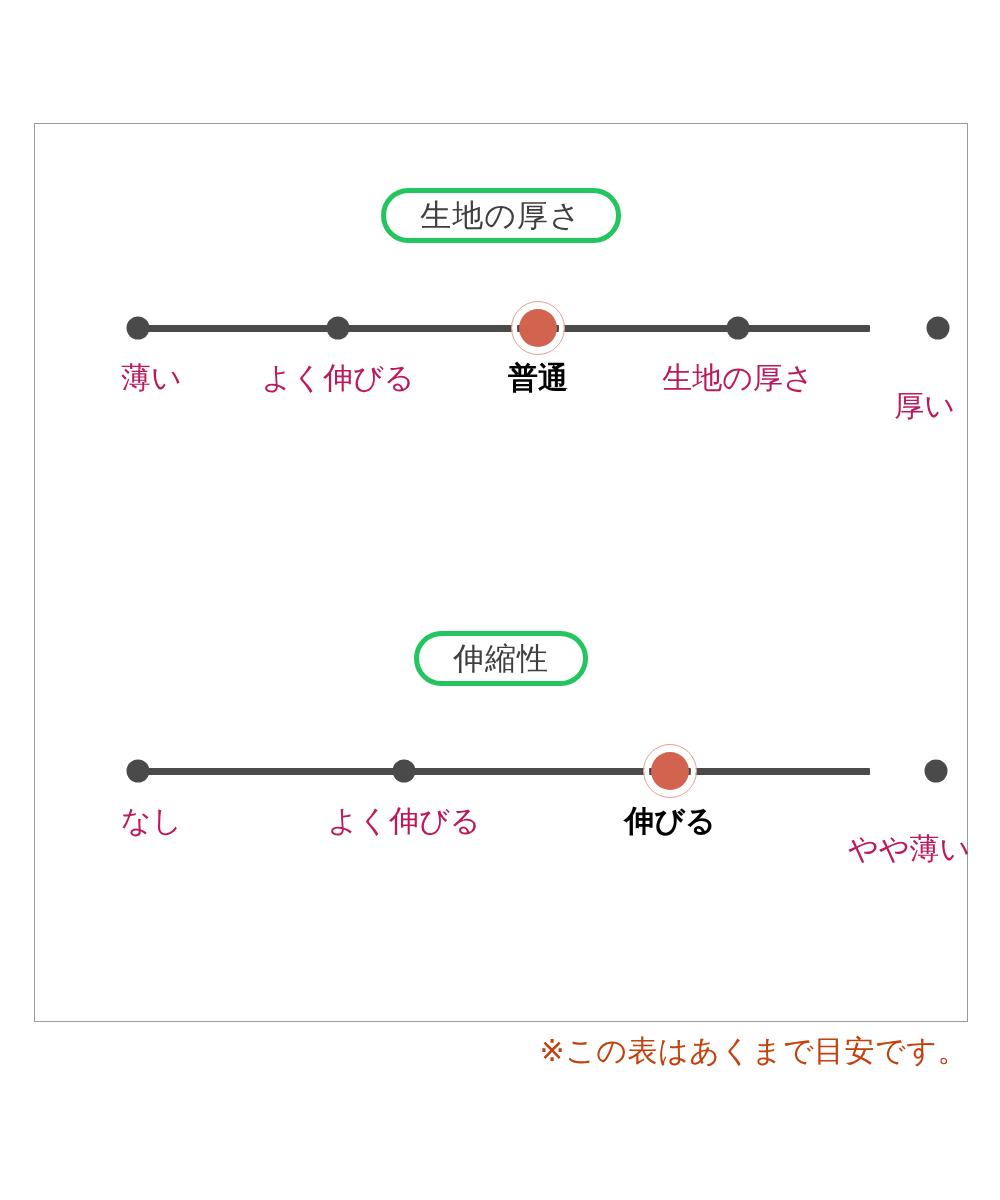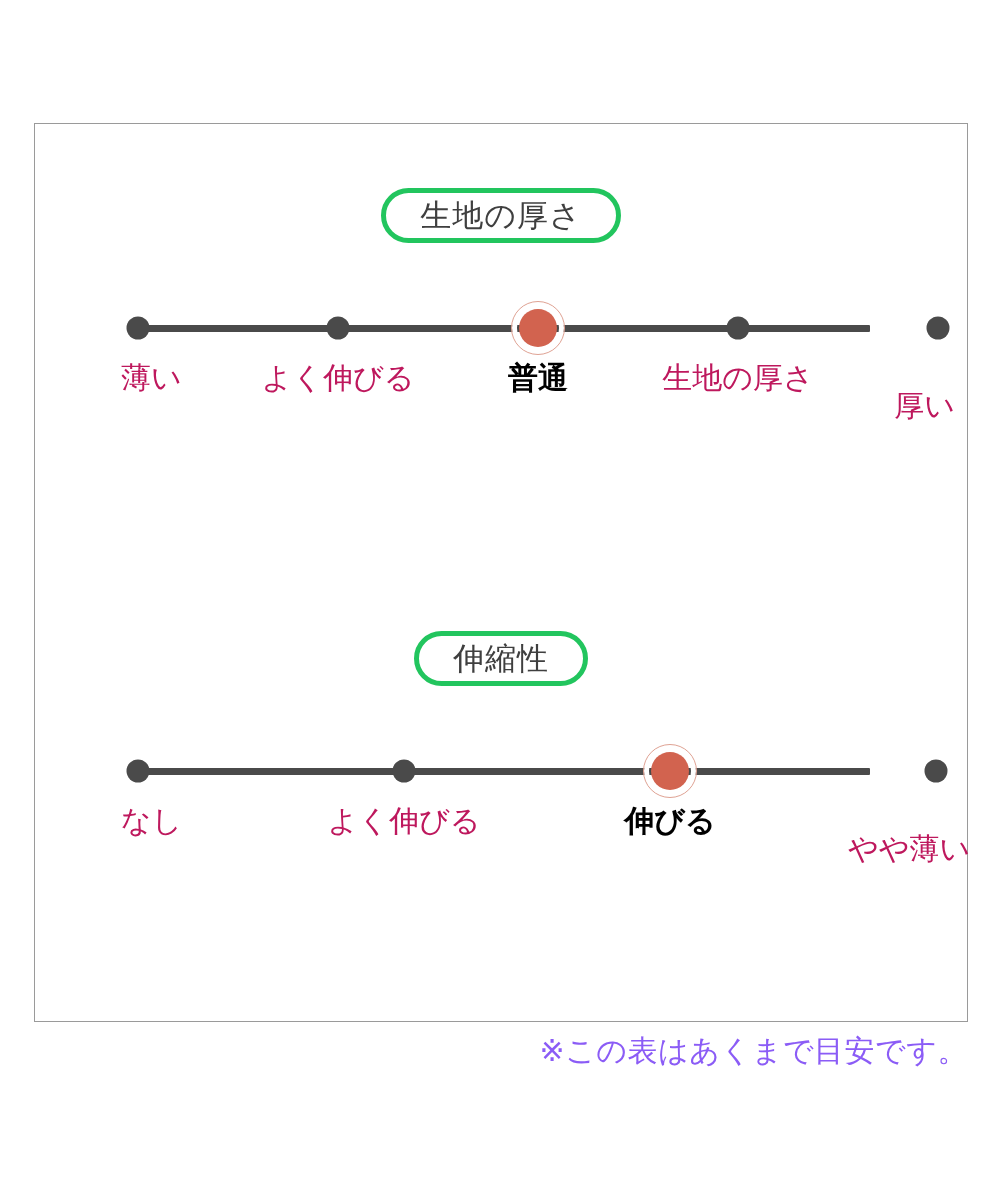--- a/index.html
+++ b/index.html
@@ -130,21 +130,21 @@
   
   .point.edge-first .point-label { left: 0; transform: translateX(-28%); }
   .point.edge-last  .point-label { left: 100%; transform: translateX(-72%); margin-top: 28px; }
 
   
   .footnote {
     position: absolute;
     right: 32px;
     top: 1036px;
     font-size: 30px;
-    color: #8b5cf6;
+    color: #c2410c;
     line-height: 1;
     letter-spacing: 0.5px;
   }
 </style>
 </head>
 <body>
 
 <div class="panel">
 
   <div class="section section-thickness">

